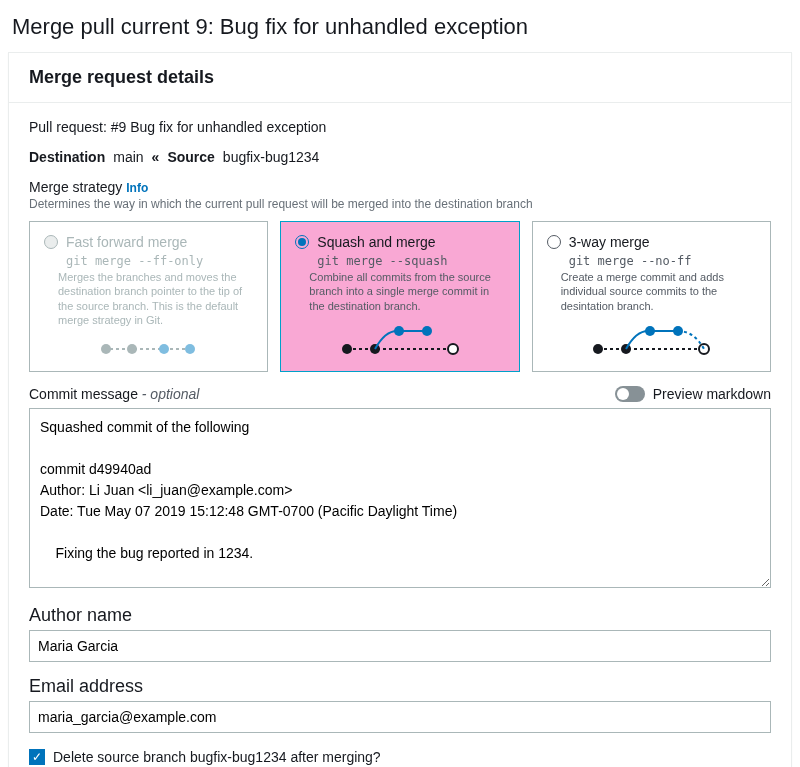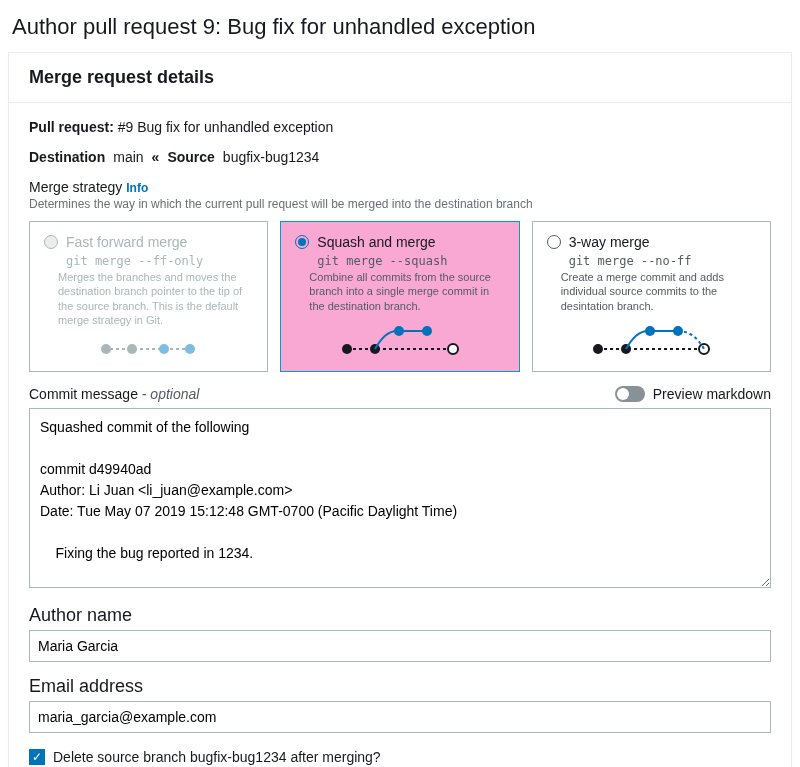--- a/index.html
+++ b/index.html
@@ -23,21 +23,21 @@
   .panel-header {
     padding: 14px 20px;
     border-bottom: 1px solid #eaeded;
     font-size: 18px;
     font-weight: 700;
   }
   .panel-body {
     padding: 16px 20px 20px;
   }
   .row { margin-bottom: 14px; }
-  .label-bold { font-weight: 700; text-align: center; }
+  .label-bold { font-weight: 400; text-align: center; }
   .pr-line { font-size: 14px; }
   .branch-line { display: flex; align-items: center; gap: 8px; font-size: 14px; }
   .branch-label { font-weight: 700; }
   .branch-name { font-family: inherit; }
   .chev { font-weight: 700; font-size: 14px; }
   .section-label { font-size: 14px; }
   .info-link { color: #0073bb; font-size: 12px; cursor: pointer; font-weight:700;}
   .help-text { color: #687078; font-size: 12px; margin-top: 2px; }
   .strategy-grid {
     display: grid;
@@ -111,21 +111,21 @@
   .checkbox-row { display: flex; align-items: center; gap: 8px; margin-top: 16px; }
   .checkbox {
     width: 16px; height: 16px; border: 1px solid #0073bb; background: #0073bb;
     display: flex; align-items: center; justify-content: center;
     color: #fff; font-size: 12px; line-height: 1;
   }
 </style>
 </head>
 <body>
 
-<h1 class="page-title">Author pull request 9: Bug fix for unhandled exception</h1>
+<h1 class="page-title">Merge pull current 9: Bug fix for unhandled exception</h1>
 
 <div class="panel">
   <div class="panel-header">Merge request details</div>
   <div class="panel-body">
 
     <div class="row pr-line">
       <span class="label-bold">Pull request:</span>
       <span>#9</span>
       <span>Bug fix for unhandled exception</span>
     </div>

